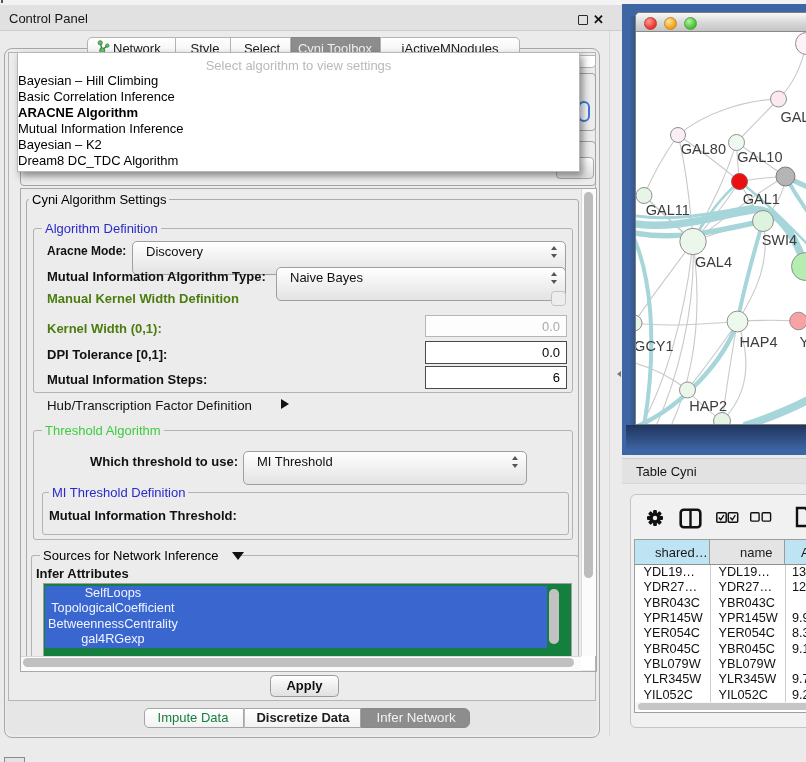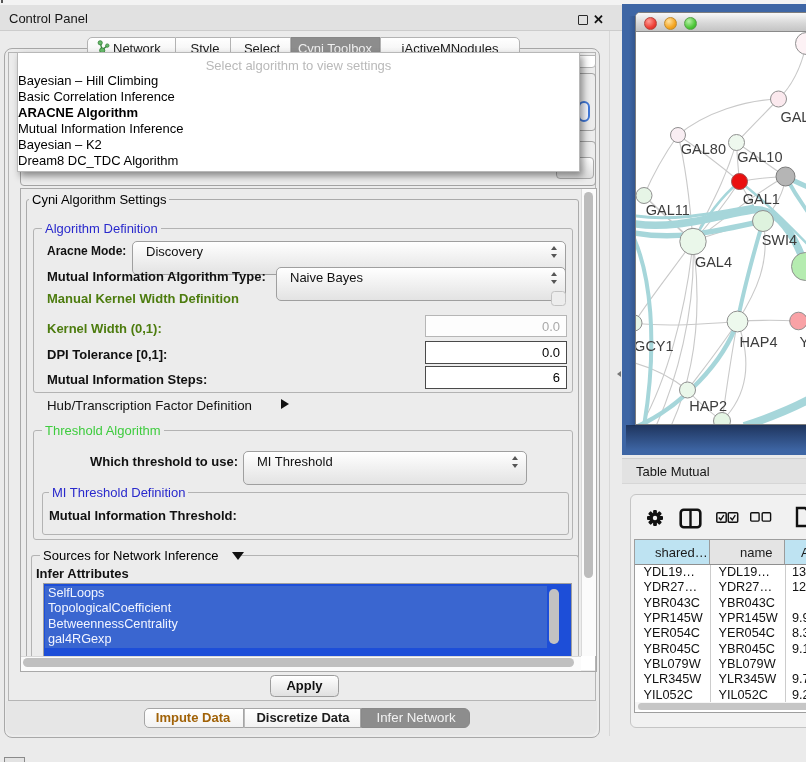--- a/index.html
+++ b/index.html
@@ -94,39 +94,39 @@
   <span class="ttl" style="left:49px;top:485px;position:absolute;color:#2929cc;">MI Threshold Definition</span>
 
   <div class="lbl bold" style="left:49px;top:508px;">Mutual Information Threshold:</div>
 
   <div class="tbox" style="left:31px;top:555px;width:546px;height:112px;border-bottom:none;border-radius:3px 3px 0 0;"></div>
   <span class="ttl" style="left:40px;top:548px;position:absolute;padding-right:22px;">Sources for Network Inference</span>
   <div class="abs" style="left:232px;top:552px;width:0;height:0;border-left:6.5px solid transparent;border-right:6.5px solid transparent;border-top:8px solid #111;"></div>
 
   <div class="lbl bold" style="left:36px;top:566px;">Infer Attributes</div>
 
-  <div class="abs" style="left:43px;top:583px;width:527px;height:72px;border:1px solid #9f9f9f;background:#1d4ed8;overflow:hidden;">
+  <div class="abs" style="left:43px;top:583px;width:527px;height:72px;border:1px solid #9f9f9f;background:#15803d;overflow:hidden;text-align:center;">
     <div class="abs" style="left:1px;top:2px;width:502px;height:62px;background:#3a66d0;"></div>
     <div class="abs" style="left:4px;top:2px;font-size:12.7px;color:#f2f5ff;line-height:15.4px;">SelfLoops<br>TopologicalCoefficient<br>BetweennessCentrality<br>gal4RGexp</div>
     <div class="abs" style="left:505px;top:5px;width:9.5px;height:55px;background:#c2c2c2;border-radius:4.7px;"></div>
   </div>
 
   <div class="abs" style="left:581px;top:189px;width:14px;height:467px;background:#fbfbfb;border-left:1px solid #d9d9d9;"></div>
   <div class="abs" style="left:584px;top:192px;width:9px;height:386px;background:#bcbcbc;border-radius:4.5px;"></div>
   <div class="abs" style="left:21px;top:656px;width:560px;height:14px;background:#fbfbfb;border-top:1px solid #d9d9d9;"></div>
   <div class="abs" style="left:23px;top:658px;width:551px;height:9px;background:#c0c0c0;border-radius:4.5px;"></div>
   <div class="abs" style="left:581px;top:656px;width:14px;height:14px;background:#ffffff;"></div>
 
   <div class="abs" style="left:270px;top:675px;width:67px;height:20px;border:1px solid #9c9c9c;border-radius:4.5px;background:linear-gradient(#ffffff,#ececec 60%,#e0e0e0);
       font-size:13px;font-weight:bold;color:#111;text-align:center;line-height:19px;">Apply</div>
 
   <div class="abs" style="left:144px;top:708px;width:100px;height:19.5px;background:linear-gradient(#ffffff,#f2f2f2);border:1px solid #a5a5a5;border-radius:5px 0 0 5px;box-sizing:border-box;"></div>
   <div class="abs" style="left:244px;top:708px;width:117px;height:19.5px;background:linear-gradient(#ffffff,#f2f2f2);border:1px solid #a5a5a5;border-left:1px solid #bbb;box-sizing:border-box;"></div>
   <div class="abs" style="left:361px;top:708px;width:109px;height:19.5px;background:#8d8d8d;border:1px solid #898989;border-radius:0 6px 6px 0;box-sizing:border-box;"></div>
-  <div class="abs" style="left:193px;top:710px;transform:translateX(-50%);font-size:13px;font-weight:bold;color:#a16207;white-space:nowrap;">Impute Data</div>
+  <div class="abs" style="left:193px;top:710px;transform:translateX(-50%);font-size:13px;font-weight:normal;color:#15803d;white-space:nowrap;">Impute Data</div>
   <div class="abs" style="left:303px;top:710px;transform:translateX(-50%);font-size:13px;font-weight:bold;color:#1c1c1c;white-space:nowrap;">Discretize Data</div>
   <div class="abs" style="left:416px;top:710px;transform:translateX(-50%);font-size:13.3px;color:#f2f2f2;white-space:nowrap;">Infer Network</div>
 
   <div class="abs" style="left:87px;top:37px;width:89px;height:21px;background:linear-gradient(#ffffff,#f0f0f0);border:1px solid #b3b3b3;border-radius:5px 0 0 5px;box-sizing:border-box;"></div>
   <div class="abs" style="left:176px;top:37px;width:55px;height:21px;background:linear-gradient(#ffffff,#f0f0f0);border:1px solid #b3b3b3;border-left:none;box-sizing:border-box;"></div>
   <div class="abs" style="left:231px;top:37px;width:60px;height:21px;background:linear-gradient(#ffffff,#f0f0f0);border:1px solid #b3b3b3;border-left:none;box-sizing:border-box;"></div>
   <div class="abs" style="left:291px;top:37px;width:89px;height:21px;background:#8d8d8d;border:1px solid #888;box-sizing:border-box;"></div>
   <div class="abs" style="left:380px;top:37px;width:140px;height:21px;background:linear-gradient(#ffffff,#f0f0f0);border:1px solid #b3b3b3;border-radius:0 5px 5px 0;box-sizing:border-box;"></div>
   <svg class="abs" style="left:97px;top:40px;" width="13" height="14" viewBox="0 0 13 14">
     <line x1="3.5" y1="3.5" x2="5" y2="10" stroke="#2e7d32" stroke-width="1.2"></line>
@@ -229,21 +229,21 @@
         <text x="58.9" y="235">GAL4</text>
         <text x="103.6" y="315">HAP4</text>
         <text x="163.4" y="315">YMR</text>
         <text x="-1.9" y="319">GCY1</text>
         <text x="53.2" y="378.5">HAP2</text>
       </g>
     </svg>
   </div>
 
   <div class="abs" style="left:622px;top:458px;width:184px;height:26px;background:#e2e2e2;border-top:1px solid #d0d0d0;border-bottom:1px solid #d6d6d6;box-sizing:border-box;"></div>
-  <div class="abs" style="left:636px;top:464px;font-size:13px;color:#151515;">Table Mutual</div>
+  <div class="abs" style="left:636px;top:464px;font-size:13px;color:#151515;">Table Cyni</div>
 
   <div class="abs" style="left:630px;top:494px;width:180px;height:232px;border:1px solid #c5c5c5;border-radius:6px;background:#f1f1f1;"></div>
 
   <svg class="abs" style="left:646px;top:509px;" width="18" height="18" viewBox="0 0 18 18">
     <g fill="#111">
       <rect x="7.1" y="1" width="3.8" height="16" rx="1"></rect>
       <rect x="1" y="7.1" width="16" height="3.8" rx="1"></rect>
       <rect x="7.1" y="1" width="3.8" height="16" rx="1" transform="rotate(45 9 9)"></rect>
       <rect x="7.1" y="1" width="3.8" height="16" rx="1" transform="rotate(-45 9 9)"></rect>
       <circle cx="9" cy="9" r="5"></circle>

